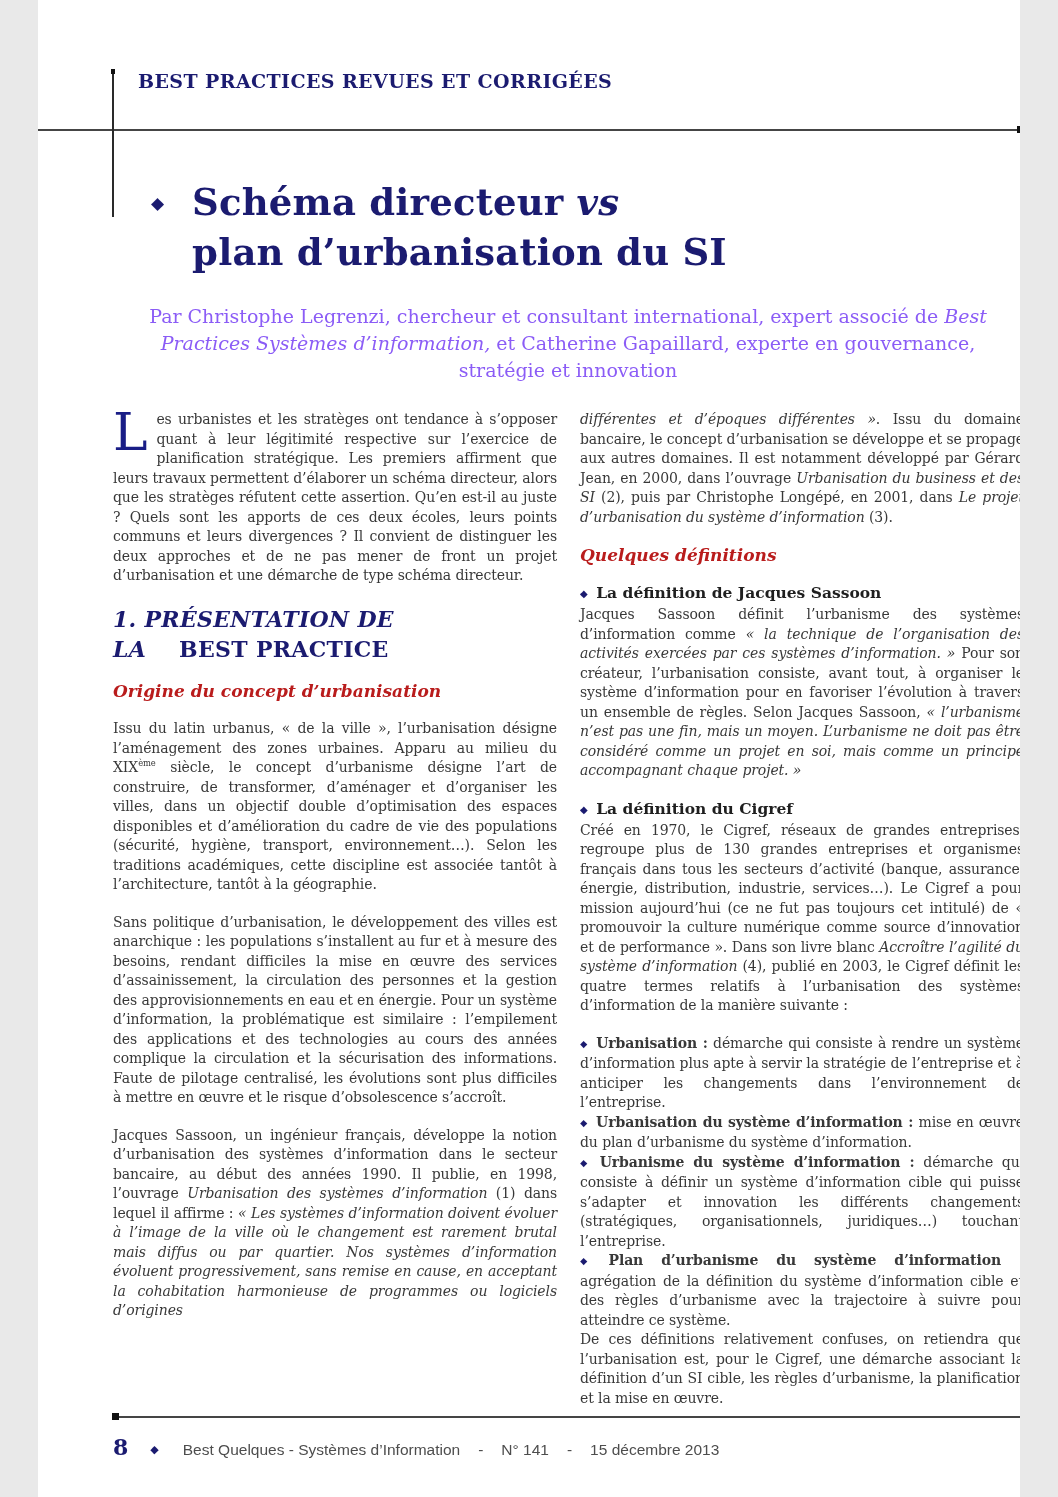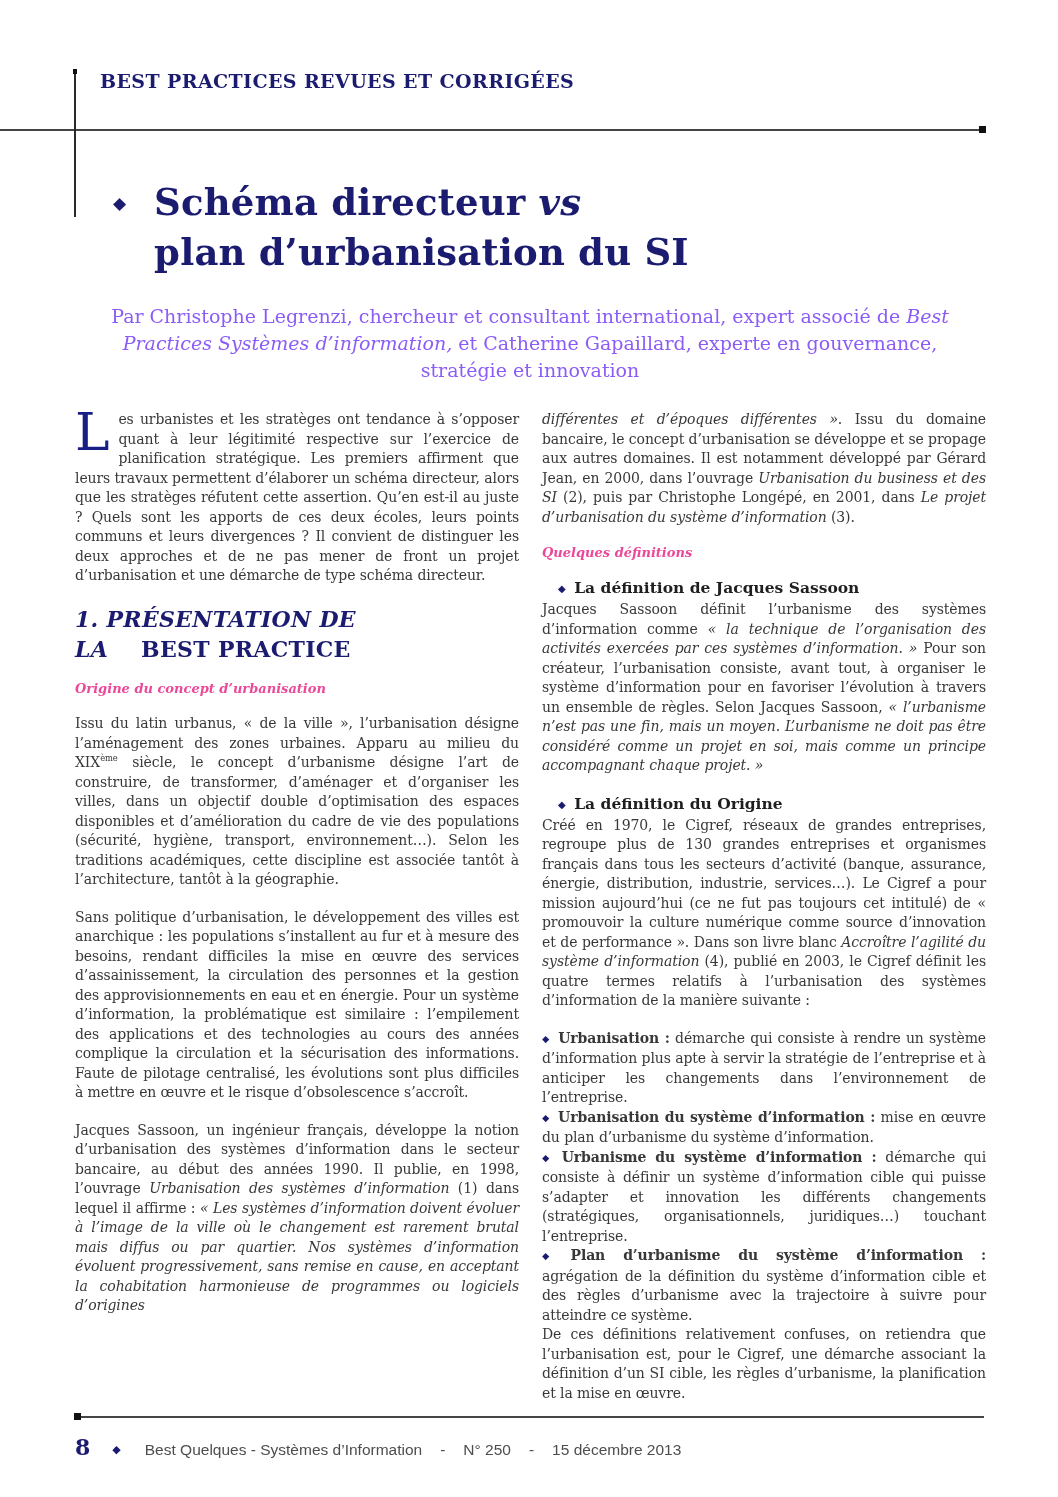--- a/index.html
+++ b/index.html
@@ -1,18 +1,18 @@
 <!DOCTYPE html>
 <html lang="fr"><head>
 <meta charset="utf-8">
 <style>
   * { margin:0; padding:0; box-sizing:border-box; }
   html,body { background:#e9e9e9; }
   .page {
-    position:relative; width:1058px; height:1497px; margin:0 auto;
+    position:relative; width:982px; height:1497px; margin:0 auto;
     background:#ffffff; font-family:"DejaVu Serif", serif; overflow:hidden;
   }
   
   .kicker {
     position:absolute; left:100px; top:70px;
     font-size:19px; font-weight:bold; color:#1b1b70; letter-spacing:0.4px;
   }
   .top-rule { position:absolute; left:0; top:129px; width:984px; height:2px; background:#454545; }
   .top-rule .end-dot { position:absolute; right:-2px; top:-3px; width:7px; height:7px; background:#111; }
   .vline { position:absolute; left:74px; top:71px; width:2px; height:146px; background:#2a2a2a; }
@@ -36,22 +36,22 @@
     float:left; font-size:52px; line-height:38px; padding:3px 9px 0 0;
     color:#191d86; font-weight:normal;
   }
   .section-head {
     margin:2px 0 16px; font-size:22px; line-height:1.4; font-weight:bold;
     color:#1b1b70; letter-spacing:0.3px;
   }
   .section-head .line { display:block; }
   .section-head em { font-style:italic;text-align:center; }
   .section-head .roman { font-style:normal;margin-left:25px; }
-  .subhead { font-size:13px; font-weight:bold; font-style:italic; color:#ec4899; margin:0 0 18px; }
-  .defhead { font-size:15.5px; font-weight:bold; color:#1f1f1f; margin:16px 16px 3px; }
+  .subhead { font-size:17px; font-weight:bold; font-style:italic; color:#b91c1c; margin:0 0 18px; }
+  .defhead { font-size:15.5px; font-weight:bold; color:#1f1f1f; margin:16px 0 3px; }
   .defhead .r-diamond { font-size:10px; }
   .bullet { margin:0; }
   .bullets-group { margin-top:12px; }
   .closing { margin:0; }
   
   .r-n { font-style:normal;text-align:right; }
   .r-i { font-style:italic; }
   .r-b { font-weight:bold; }
   .r-sup { vertical-align:super; font-size:0.6em; line-height:0; }
   .r-diamond { color:#1b1b70; font-size:0.68em; padding-right:0.85em; position:relative; top:-1px; }
@@ -110,21 +110,21 @@
     </section>
 
     <section class="col">
       <p class="body"><span class="r-i">différentes et d’époques différentes »</span><span class="r-n">. Issu du domaine bancaire, le concept d’urbanisation se développe et se propage aux autres domaines. Il est notamment développé par Gérard Jean, en 2000, dans l’ouvrage </span><span class="r-i">Urbanisation du business et des SI</span><span class="r-n"> (2), puis par Christophe Longépé, en 2001, dans </span><span class="r-i">Le projet d’urbanisation du système d’information</span><span class="r-n"> (3).</span></p>
 
       <h3 class="subhead">Quelques définitions</h3>
 
       <h4 class="defhead"><span class="r-diamond">◆</span><span class="r-bhead">La définition de Jacques Sassoon</span></h4>
       <p class="body"><span class="r-n">Jacques Sassoon définit l’urbanisme des systèmes d’information comme </span><span class="r-i">« la technique de l’organisation des activités exercées par ces systèmes d’information. »</span><span class="r-n"> Pour son créateur, l’urbanisation consiste, avant tout, à organiser le système d’information pour en favoriser l’évolution à travers un ensemble de règles. Selon Jacques Sassoon, </span><span class="r-i">« l’urbanisme n’est pas une fin, mais un moyen. L’urbanisme ne doit pas être considéré comme un projet en soi, mais comme un principe accompagnant chaque projet. »</span></p>
 
-      <h4 class="defhead"><span class="r-diamond">◆</span><span class="r-bhead">La définition du Origine</span></h4>
+      <h4 class="defhead"><span class="r-diamond">◆</span><span class="r-bhead">La définition du Cigref</span></h4>
       <p class="body"><span class="r-n">Créé en 1970, le Cigref, réseaux de grandes entreprises, regroupe plus de 130 grandes entreprises et organismes français dans tous les secteurs d’activité (banque, assurance, énergie, distribution, industrie, services…). Le Cigref a pour mission aujourd’hui (ce ne fut pas toujours cet intitulé) de « promouvoir la culture numérique comme source d’innovation et de performance ». Dans son livre blanc </span><span class="r-i">Accroître l’agilité du système d’information</span><span class="r-n"> (4), publié en 2003, le Cigref définit les quatre termes relatifs à l’urbanisation des systèmes d’information de la manière suivante :</span></p>
 
       <div class="bullets-group">
         <p class="body bullet"><span class="r-diamond">◆</span><span class="r-b">Urbanisation :</span><span class="r-n"> démarche qui consiste à rendre un système d’information plus apte à servir la stratégie de l’entreprise et à anticiper les changements dans l’environnement de l’entreprise.</span></p>
         <p class="body bullet"><span class="r-diamond">◆</span><span class="r-b">Urbanisation du système d’information :</span><span class="r-n"> mise en œuvre du plan d’urbanisme du système d’information.</span></p>
         <p class="body bullet"><span class="r-diamond">◆</span><span class="r-b">Urbanisme du système d’information :</span><span class="r-n"> démarche qui consiste à définir un système d’information cible qui puisse s’adapter et innovation les différents changements (stratégiques, organisationnels, juridiques…) touchant l’entreprise.</span></p>
         <p class="body bullet"><span class="r-diamond">◆</span><span class="r-b">Plan d’urbanisme du système d’information :</span><span class="r-n"> agrégation de la définition du système d’information cible et des règles d’urbanisme avec la trajectoire à suivre pour atteindre ce système.</span></p>
         <p class="body closing">De ces définitions relativement confuses, on retiendra que l’urbanisation est, pour le Cigref, une démarche associant la définition d’un SI cible, les règles d’urbanisme, la planification et la mise en œuvre.</p>
       </div>
     </section>
@@ -132,18 +132,18 @@
   </div>
 
   <div class="bottom-rule">
       <span class="end-dot"></span>
     </div>
   <div class="footer-line">
     <span class="pagenum">8</span>
     <span class="footer-diamond">◆</span>
     <span class="footer-text">Best Quelques - Systèmes d’Information</span>
     <span class="footer-sep">-</span>
-    <span class="footer-text">N° 250</span>
+    <span class="footer-text">N° 141</span>
     <span class="footer-sep">-</span>
     <span class="footer-text">15 décembre 2013</span>
   </div>
 
 </div>
 
 </body></html>

